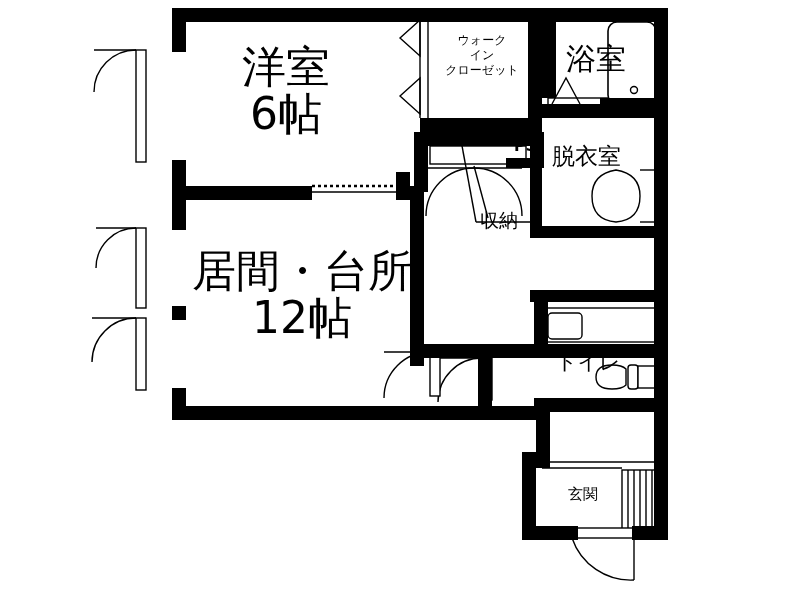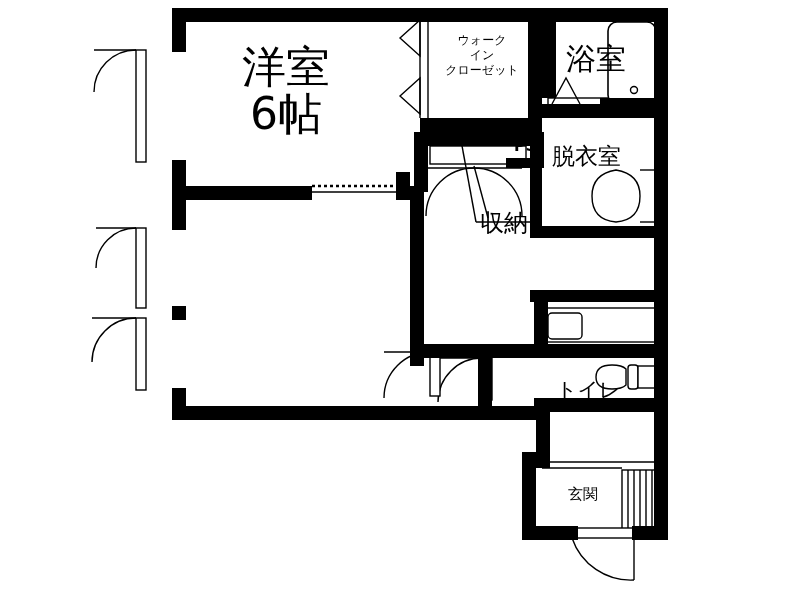--- a/index.html
+++ b/index.html
@@ -63,33 +63,33 @@
   }
   .lbl-datsui {
     left: 552px;
     top: 145px;
     font-size: 23px;
     text-align: right;
   }
   .lbl-shuno {
     left: 480px;
     top: 211px;
-    font-size: 24px;
+    font-size: 19px;
     text-align: center;
   }
   .lbl-ps {
     left: 514px;
     top: 139px;
     font-size: 15px;
     font-weight: 700;
     letter-spacing: 0.5px;
   }
   .lbl-toilet {
     left: 556px;
-    top: 380px;
+    top: 352px;
     font-size: 21px;
   }
   .lbl-genkan {
     left: 568px;
     top: 487px;
     font-size: 15px;
   }
 </style>
 </head>
 <body>
@@ -254,20 +254,22 @@
       <rect x="632" y="526" width="36" height="14"></rect>
 
       <rect x="654" y="398" width="14" height="20"></rect>
     </g>
 
   </svg>
 
   <div class="room-label lbl-yoshitsu">洋室
 6帖</div>
 
+  <div class="room-label lbl-living">居間・台所
+12帖</div>
 
   <div class="room-label lbl-wic">ウォーク
 イン
 クローゼット</div>
 
   <div class="room-label lbl-yokushitsu">浴室</div>
 
   <div class="room-label lbl-datsui">脱衣室</div>
 
   <div class="room-label lbl-shuno">収納</div>

